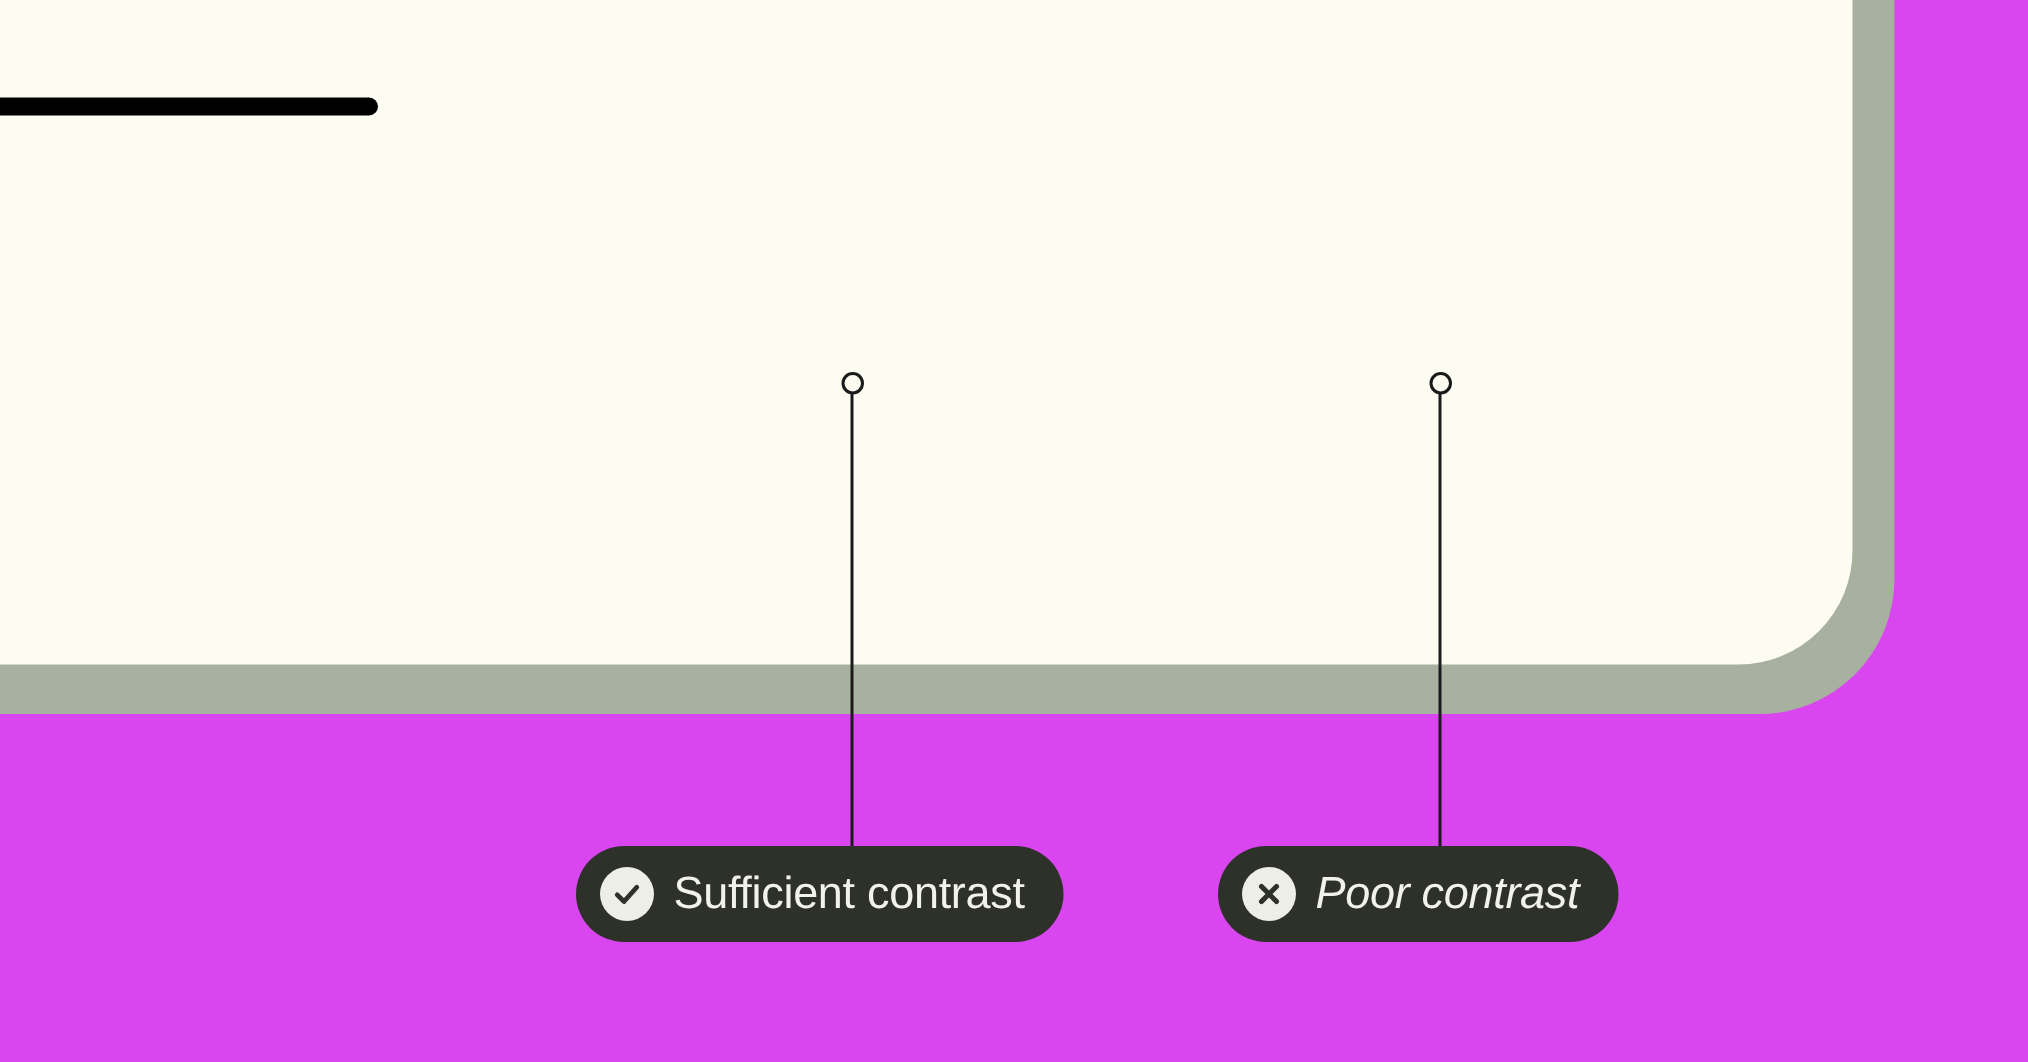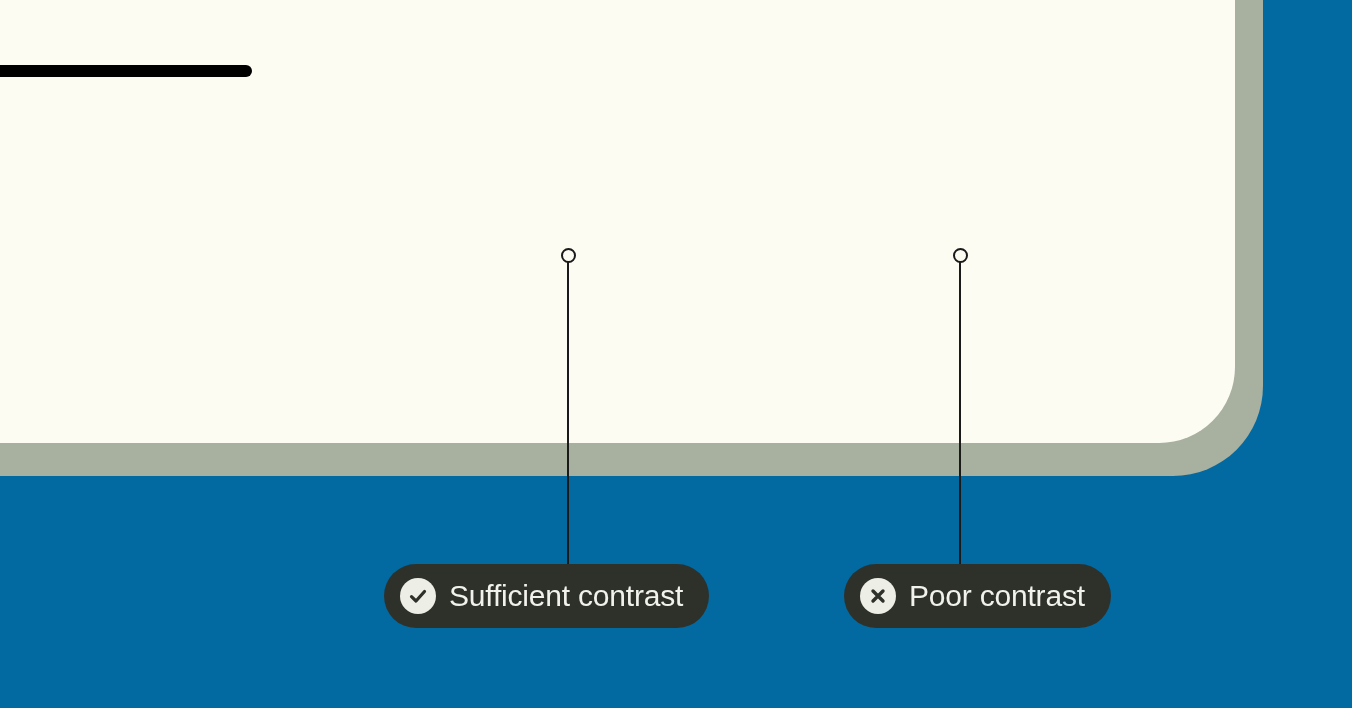--- a/index.html
+++ b/index.html
@@ -12,21 +12,21 @@
     overflow: hidden;
     background: #dbe6cb;
     font-family: "Liberation Sans", sans-serif;
     -webkit-font-smoothing: antialiased;
   }
 
   #stage {
     position: relative;
     width: 1352px;
     height: 708px;
-    background: #0369a1;
+    background: #d946ef;
   }
 
   
   .device-frame {
     position: absolute;
     left: -300px;
     top: -340px;
     width: 1563px;
     height: 816px;
     background: #a8b0a0;
@@ -84,21 +84,21 @@
     border-radius: 32px;
     background: #2e312a;
     display: flex;
     align-items: center;
     gap: 13px;
     padding: 0 26px 0 16px;
     box-sizing: border-box;
     white-space: nowrap;
   }
   .ann-sufficient { left: 384px; top: 564px; }
-  .ann-poor { left: 844px; top: 564px; }
+  .ann-poor { left: 812px; top: 564px; font-style: italic; }
 
   .ann-icon {
     width: 36px;
     height: 36px;
     border-radius: 50%;
     background: #edeee6;
     display: flex;
     align-items: center;
     justify-content: center;
     flex: 0 0 auto;

